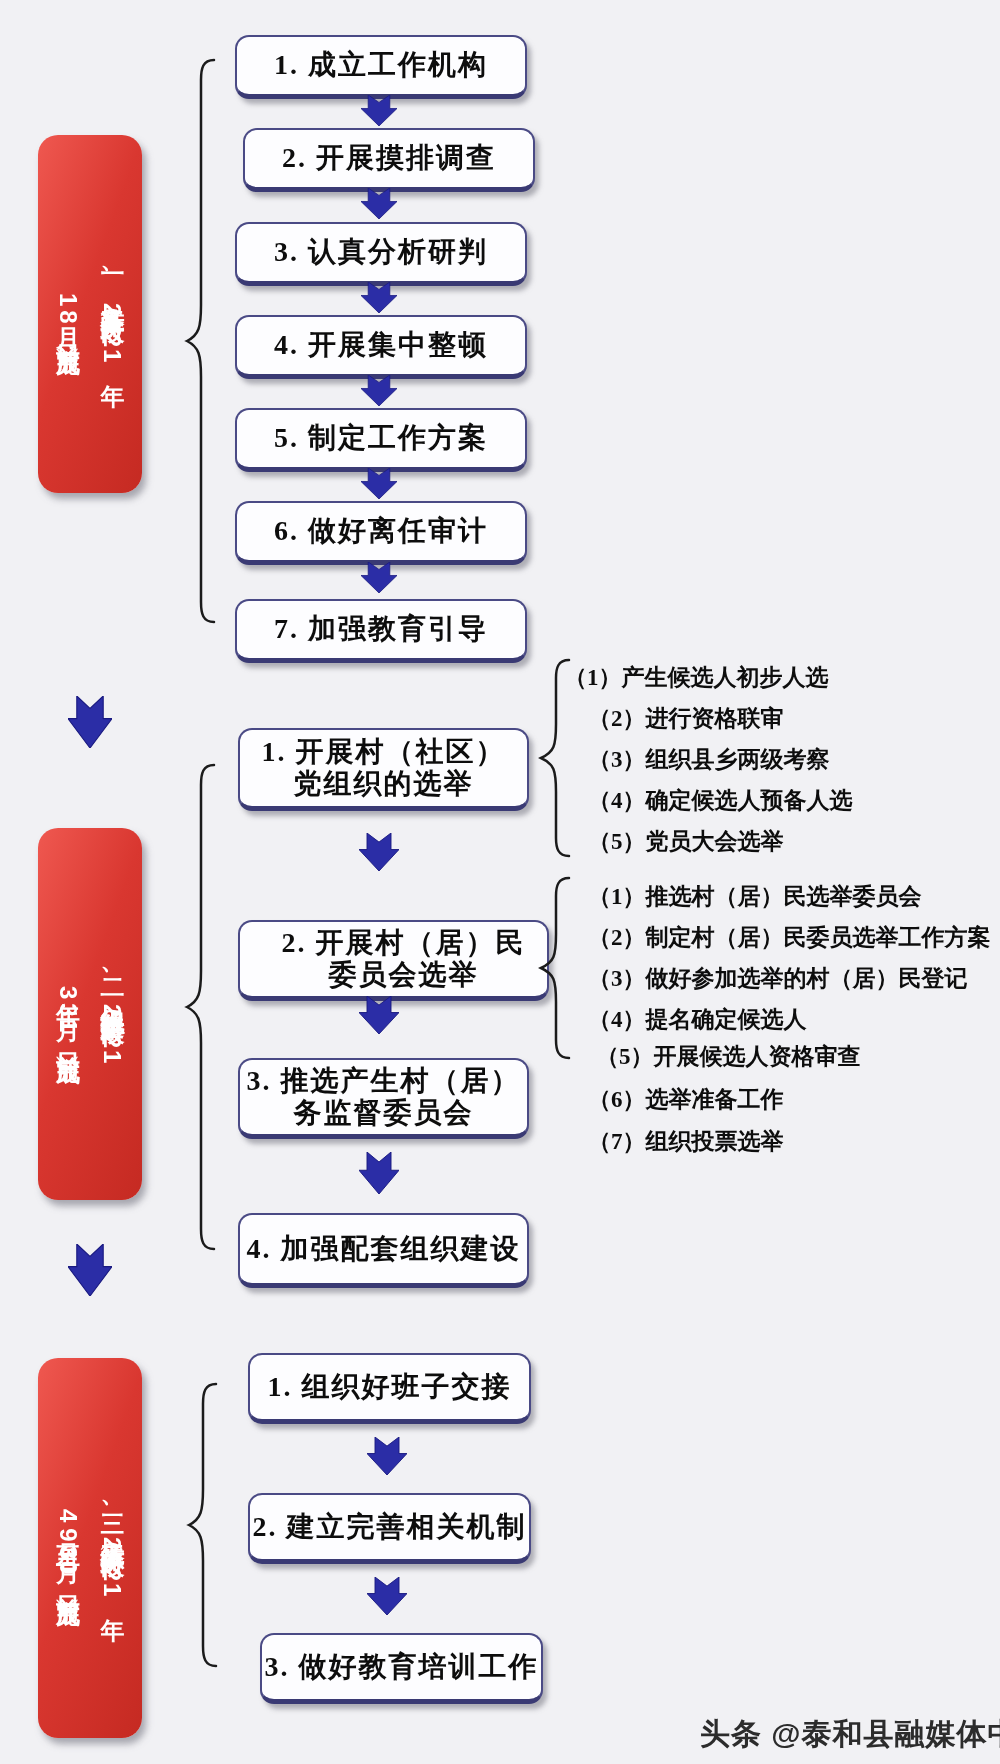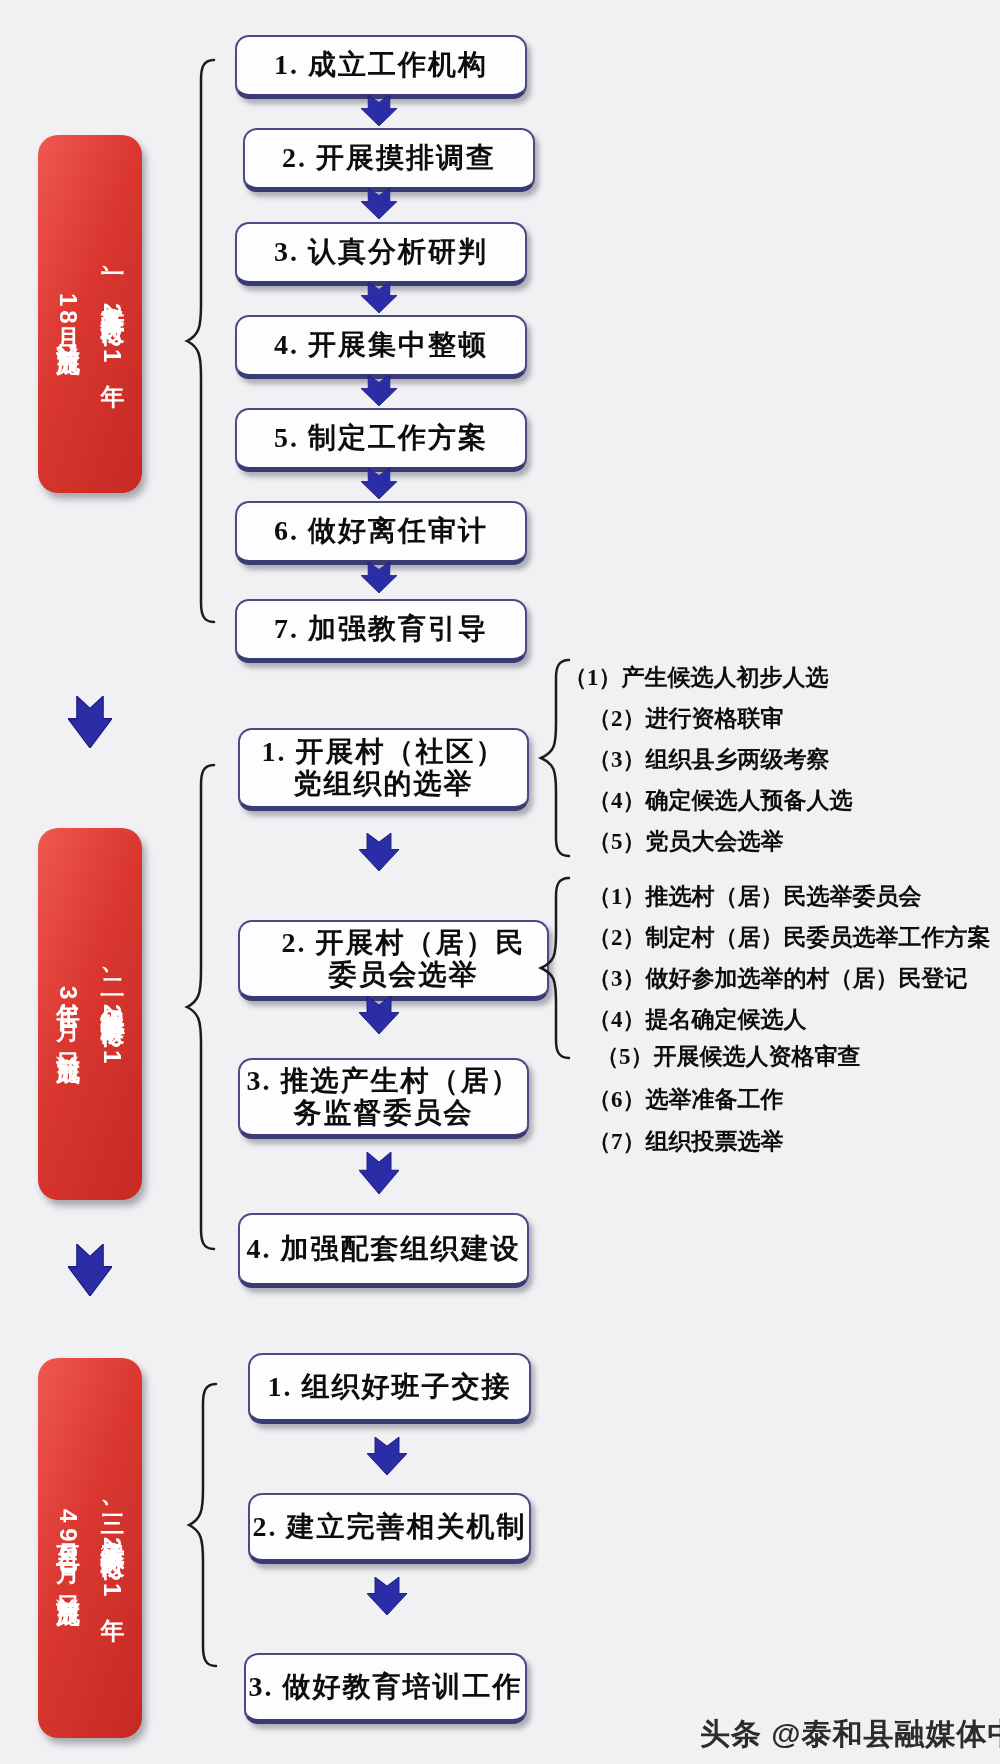--- a/index.html
+++ b/index.html
@@ -156,17 +156,17 @@
   <div class="box" style="left:248px;top:1353px;width:279px;height:64px;">1. 组织好班子交接</div>
   <svg class="arrow" style="left:367px;top:1437px;" width="40" height="38" viewBox="0 0 40 46" preserveAspectRatio="none">
       <polygon points="8,0 20,11 32,0 32,20 40,20 20,46 0,20 8,20"></polygon>
     </svg>
 
   <div class="box" style="left:248px;top:1493px;width:279px;height:64px;">2. 建立完善相关机制</div>
   <svg class="arrow" style="left:367px;top:1577px;" width="40" height="38" viewBox="0 0 40 46" preserveAspectRatio="none">
       <polygon points="8,0 20,11 32,0 32,20 40,20 20,46 0,20 8,20"></polygon>
     </svg>
 
-  <div class="box" style="left:244px;top:1633px;width:279px;height:64px;margin-top:20px;">3. 做好教育培训工作</div>
+  <div class="box" style="left:260px;top:1633px;width:279px;height:64px;">3. 做好教育培训工作</div>
 
   <div class="watermark" style="left:700px;top:1714px;">头条 @泰和县融媒体中心</div>
 
 </div>
 
 </body></html>

